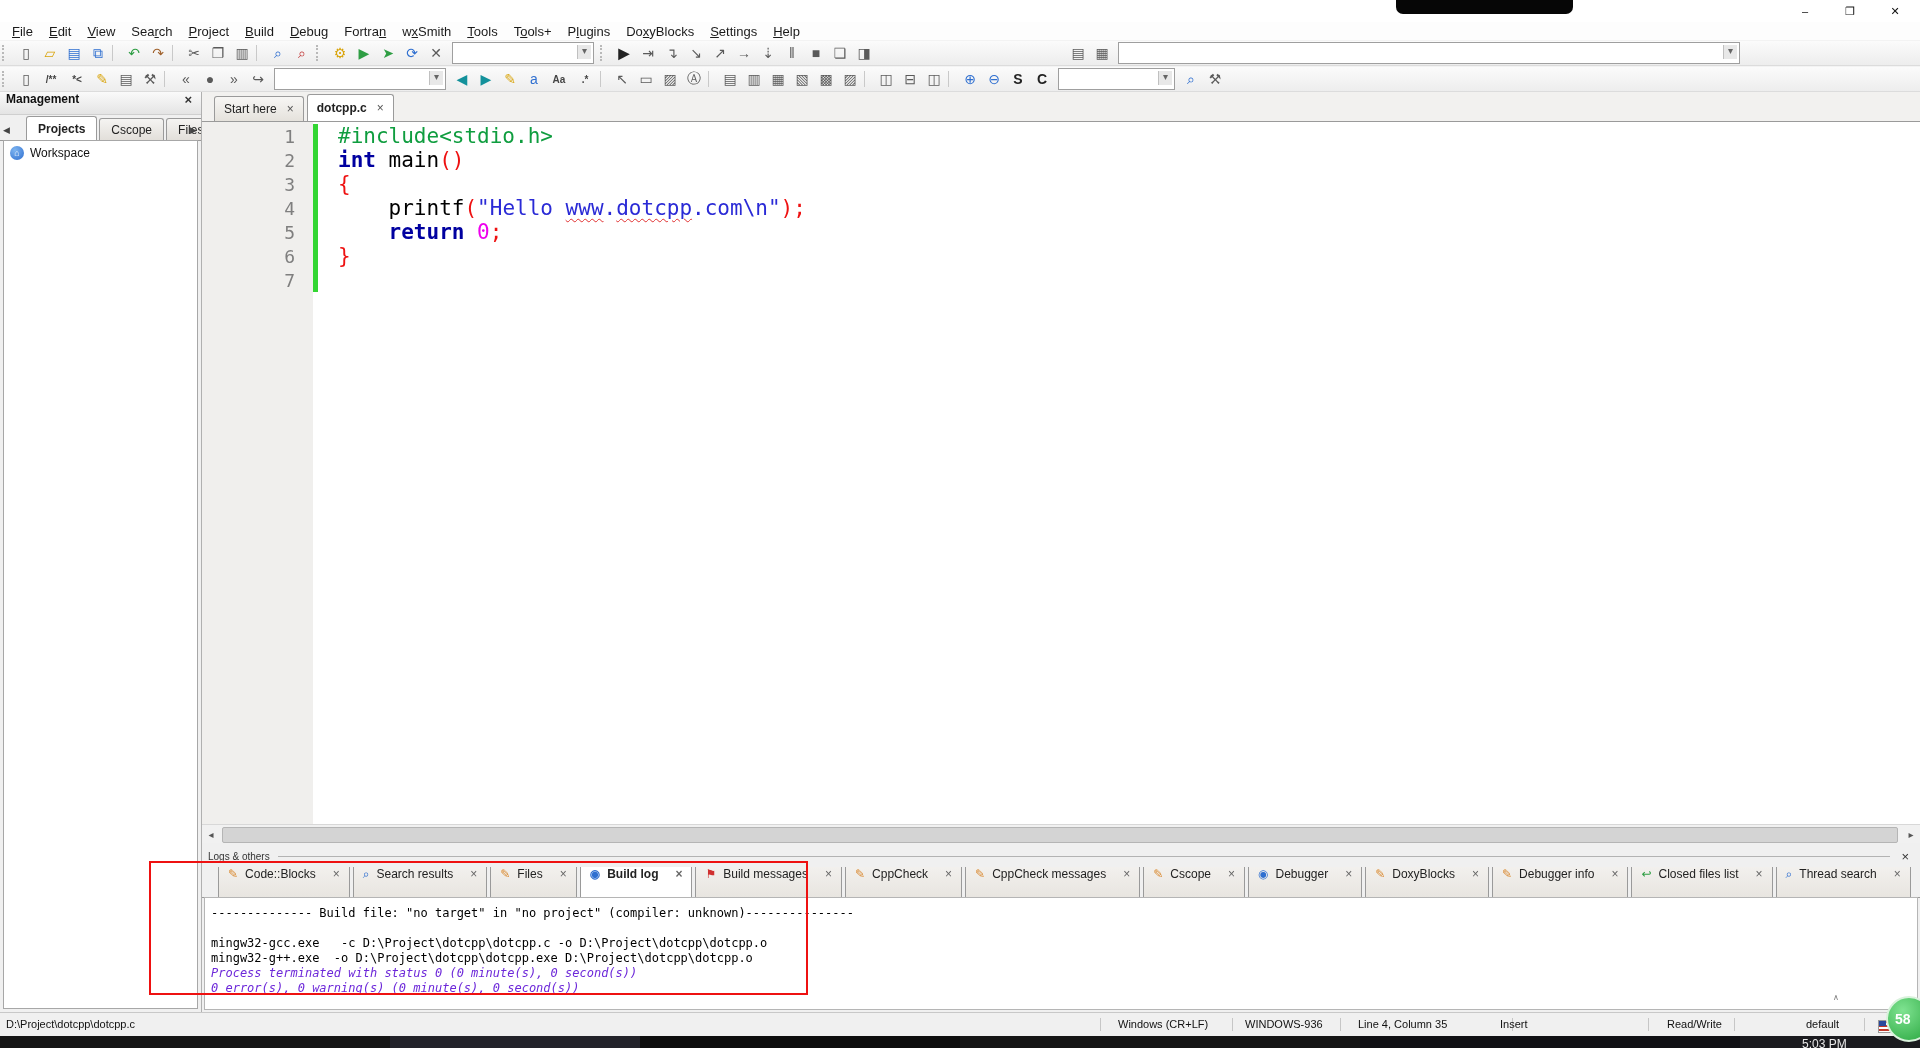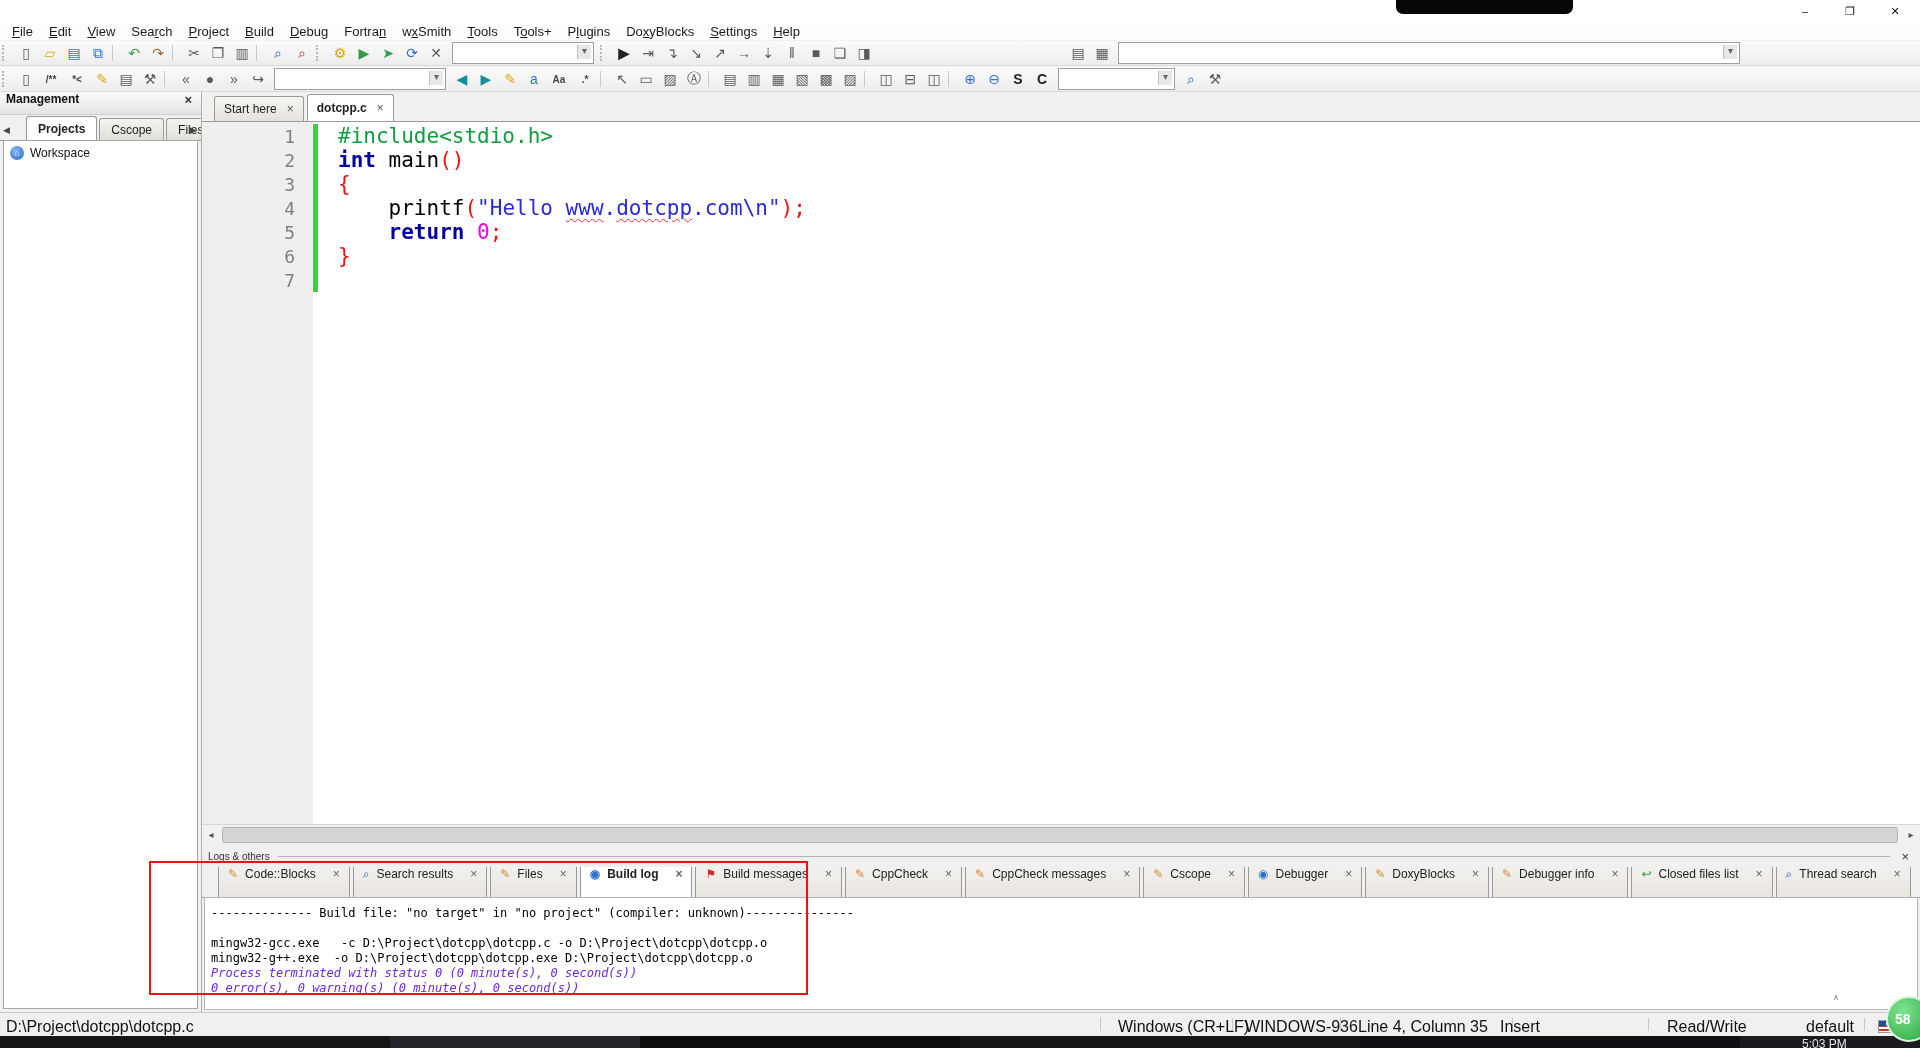--- a/index.html
+++ b/index.html
@@ -90,21 +90,21 @@
   .lti{font-style:normal;font-size:12px;}
   .lti::before{content:attr(data-glyph);}
   .lti[data-tone="orange"]{color:#d9862a;} .lti[data-tone="blue"]{color:#2f6fd0;}
   .lti[data-tone="red"]{color:#d03030;} .lti[data-tone="green"]{color:#2f9e44;}
   .lclose{font-size:12px;color:#666;margin-left:10px;}
   .lcontent{position:absolute;left:2px;right:2px;top:54px;bottom:2px;background:#fff;border:1px solid #b5b5b5;box-sizing:border-box;}
   .loglines{padding:8px 0 0 6px;}
   .logline{font-family:"DejaVu Sans Mono",monospace;font-size:12px;line-height:15px;min-height:15px;white-space:pre;color:#000;}
   .logline[data-kind="info"]{color:#6d28d9;font-style:italic;}
   
-  .statusbar{position:absolute;left:0;top:1012px;width:1920px;height:24px;background:#f0f0f0;border-top:1px solid #c8c8c8;box-sizing:border-box;font-size:16px;color:#111;}
+  .statusbar{position:absolute;left:0;top:1012px;width:1920px;height:24px;background:#f0f0f0;border-top:1px solid #c8c8c8;box-sizing:border-box;font-size:11px;color:#111;}
   .sfield{position:absolute;top:5px;white-space:nowrap;}
   .sdiv{position:absolute;top:5px;width:1px;height:13px;background:#c6c6c6;}
   .kbflag{position:absolute;left:1878px;top:7px;width:16px;height:11px;border:1px solid #999;
           background:repeating-linear-gradient(#c0392b 0 2px,#ffffff 2px 4px);}
   .kbflag::after{content:"";position:absolute;left:0;top:0;width:7px;height:5px;background:#2a4a9c;}
   
   .taskbar{position:absolute;left:0;top:1036px;width:1920px;height:12px;background:#151515;overflow:hidden;}
   .tseg{position:absolute;top:0;height:12px;}
   .clock{position:absolute;left:1802px;top:1px;color:#e8e8e8;font-size:12px;}
   

